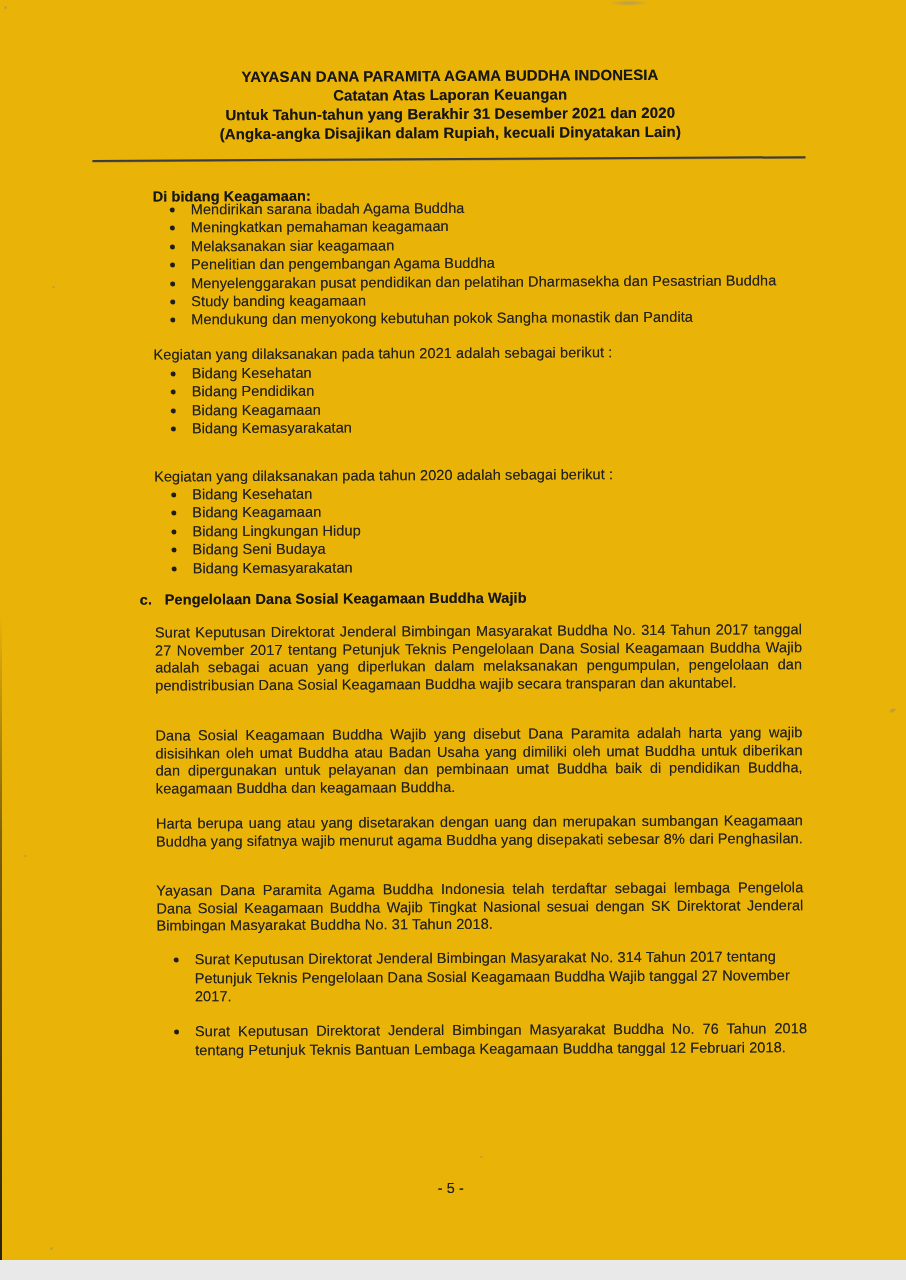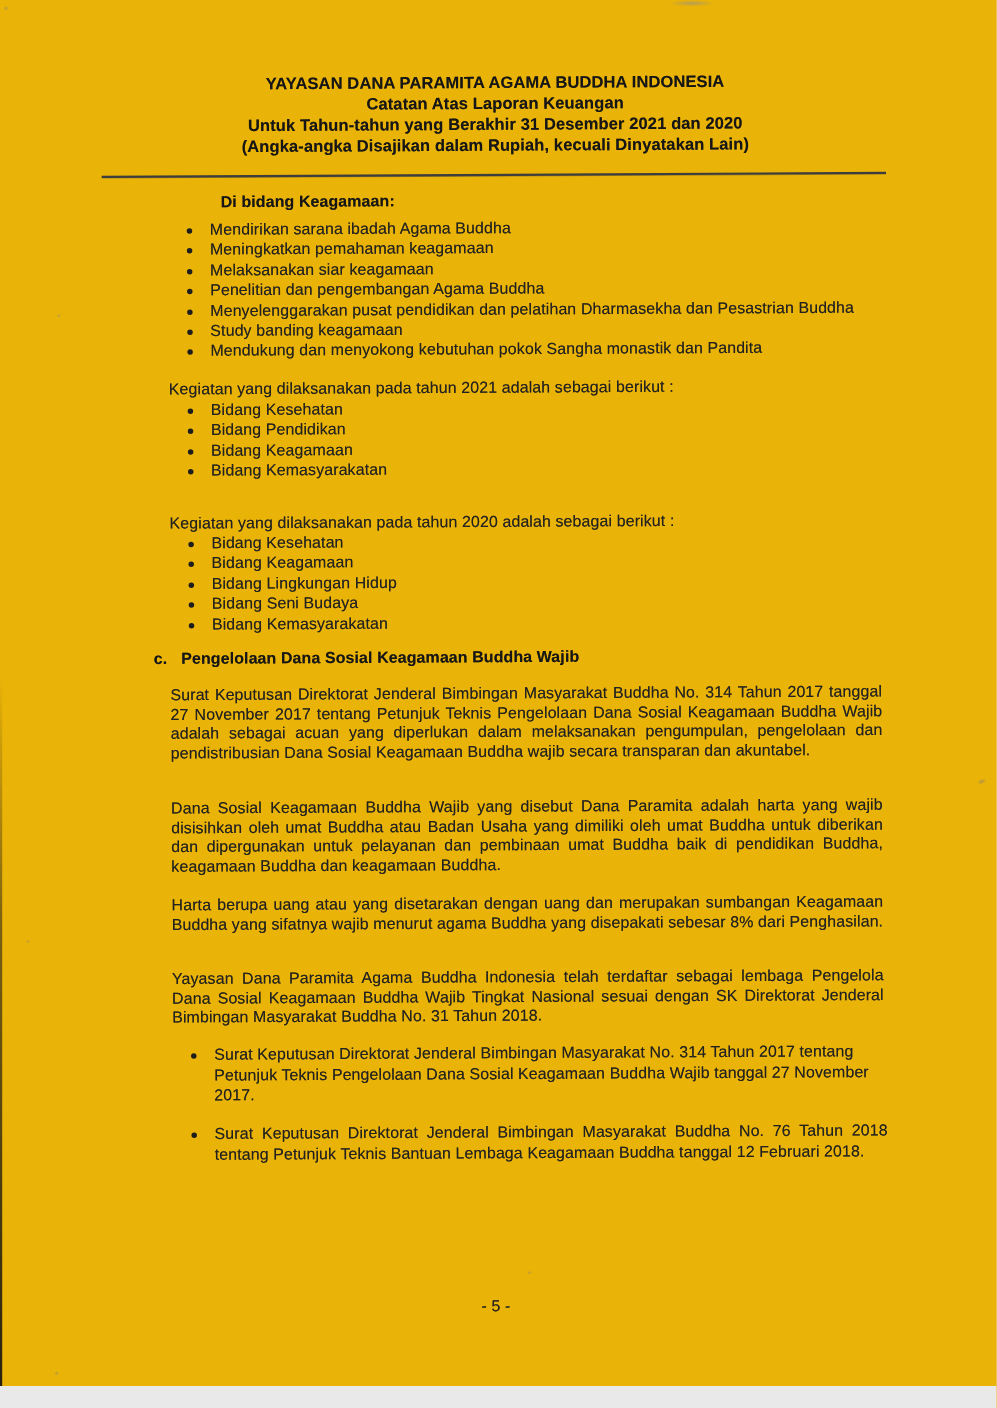--- a/index.html
+++ b/index.html
@@ -139,21 +139,21 @@
 
     <div class="hdr txt">
       <div>YAYASAN DANA PARAMITA AGAMA BUDDHA INDONESIA</div>
       <div>Catatan Atas Laporan Keuangan</div>
       <div>Untuk Tahun-tahun yang Berakhir 31 Desember 2021 dan 2020</div>
       <div>(Angka-angka Disajikan dalam Rupiah, kecuali Dinyatakan Lain)</div>
     </div>
 
     <div class="rule"></div>
 
-    <div class="bold-heading txt" style="top:174px; left:155px;margin-left:48px;">Di bidang Keagamaan:</div>
+    <div class="bold-heading txt" style="top:186px; left:155px;">Di bidang Keagamaan:</div>
 
     <ul class="blist txt" style="top:199px;">
       <li>Mendirikan sarana ibadah Agama Buddha</li>
       <li>Meningkatkan pemahaman keagamaan</li>
       <li>Melaksanakan siar keagamaan</li>
       <li>Penelitian dan pengembangan Agama Buddha</li>
       <li>Menyelenggarakan pusat pendidikan dan pelatihan Dharmasekha dan Pesastrian Buddha</li>
       <li>Study banding keagamaan</li>
       <li>Mendukung dan menyokong kebutuhan pokok Sangha monastik dan Pandita</li>
     </ul>

